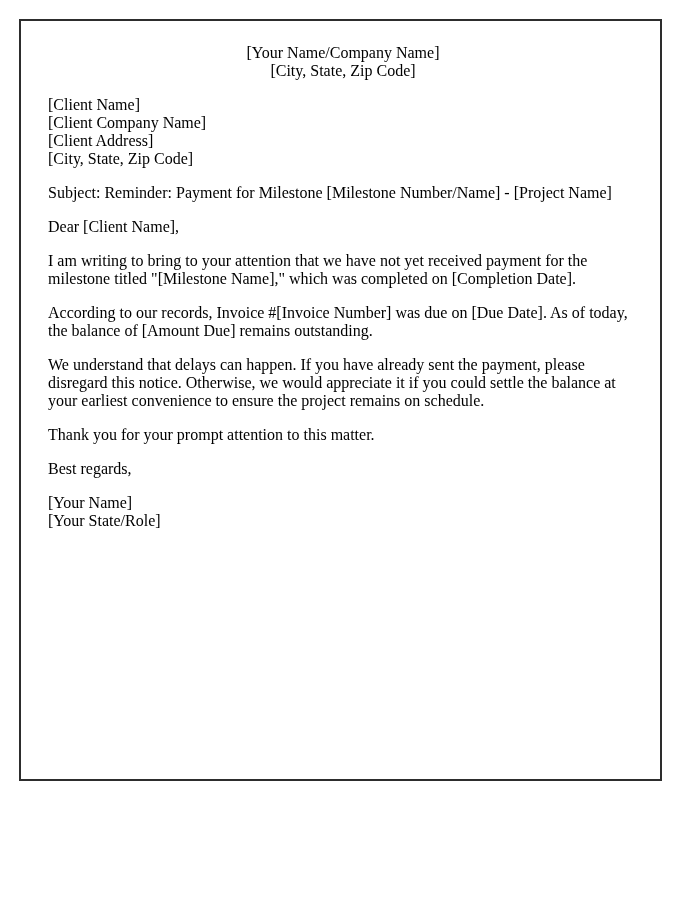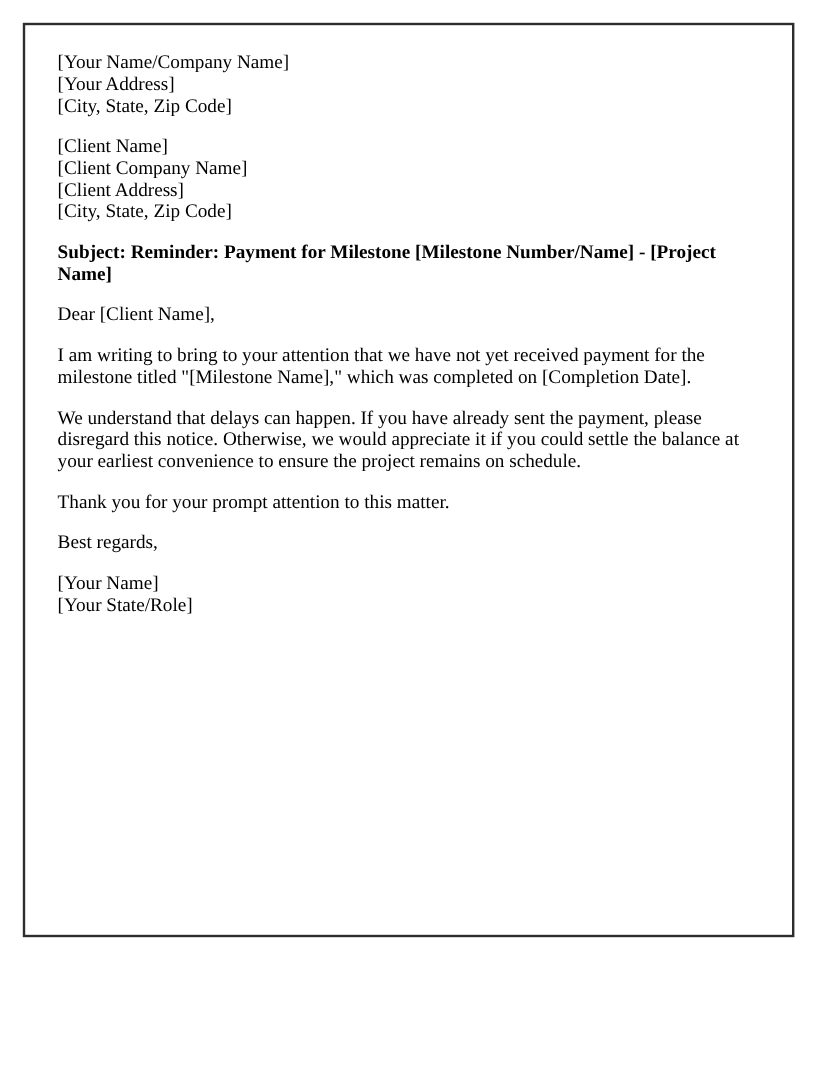--- a/index.html
+++ b/index.html
@@ -27,51 +27,52 @@
     font-size: 16px;
     line-height: 18px;
     overflow: hidden;
   }
   .block {
     margin: 16px 0;
     width: 590px;
   }
   .block:first-child {
     margin-top: 0;
+    text-align: center;
   }
   .subject {
-    font-weight: bold;
+    font-weight: normal;
   }
   .line {
     white-space: nowrap;
   }
 </style>
 </head>
 <body>
 
 <div class="letter-page">
 
   <div class="block">
     <div class="line">[Your Name/Company Name]</div>
-    <div class="line">[Your Address]</div>
     <div class="line">[City, State, Zip Code]</div>
   </div>
 
   <div class="block">
     <div class="line">[Client Name]</div>
     <div class="line">[Client Company Name]</div>
     <div class="line">[Client Address]</div>
     <div class="line">[City, State, Zip Code]</div>
   </div>
 
   <p class="block subject">Subject: Reminder: Payment for Milestone [Milestone Number/Name] - [Project Name]</p>
 
   <p class="block">Dear [Client Name],</p>
 
   <p class="block">I am writing to bring to your attention that we have not yet received payment for the milestone titled "[Milestone Name]," which was completed on [Completion Date].</p>
+  <p class="block">According to our records, Invoice #[Invoice Number] was due on [Due Date]. As of today, the balance of [Amount Due] remains outstanding.</p>
   <p class="block">We understand that delays can happen. If you have already sent the payment, please disregard this notice. Otherwise, we would appreciate it if you could settle the balance at your earliest convenience to ensure the project remains on schedule.</p>
   <p class="block">Thank you for your prompt attention to this matter.</p>
 
   <p class="block">Best regards,</p>
 
   <div class="block">
     <div class="line">[Your Name]</div>
     <div class="line">[Your State/Role]</div>
   </div>
 

